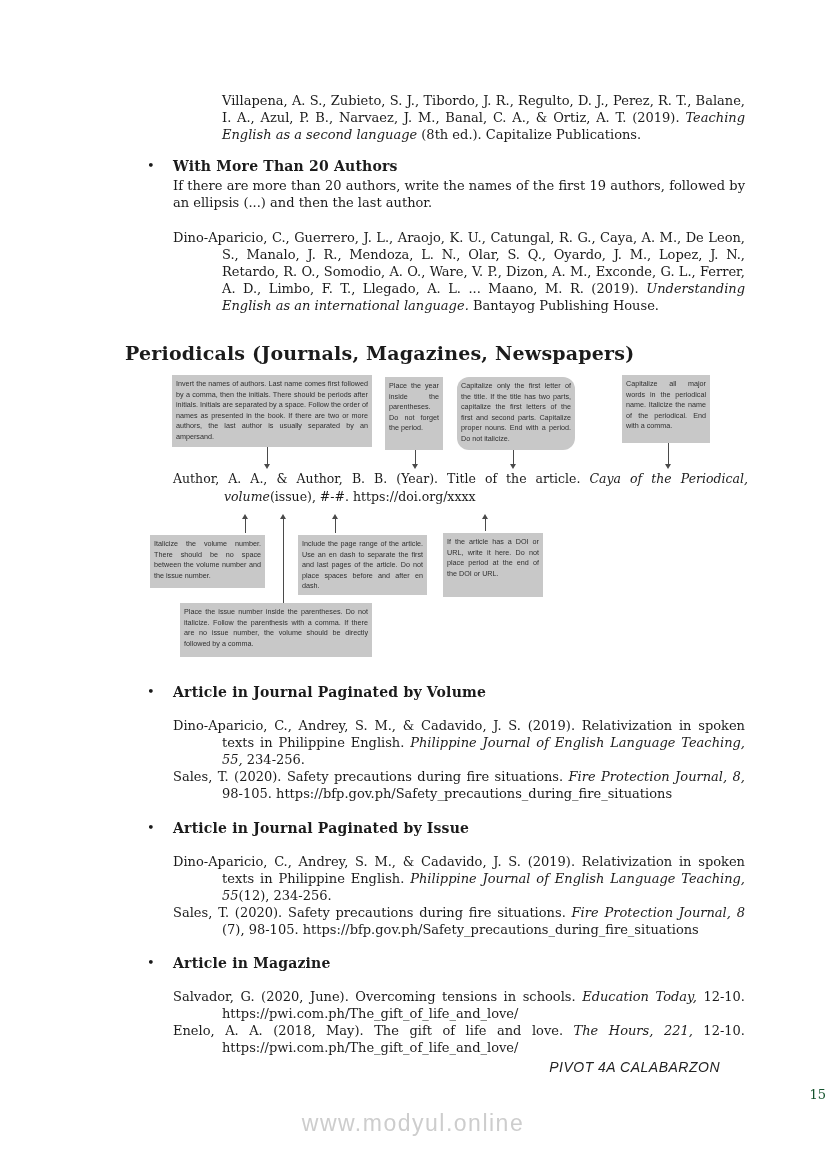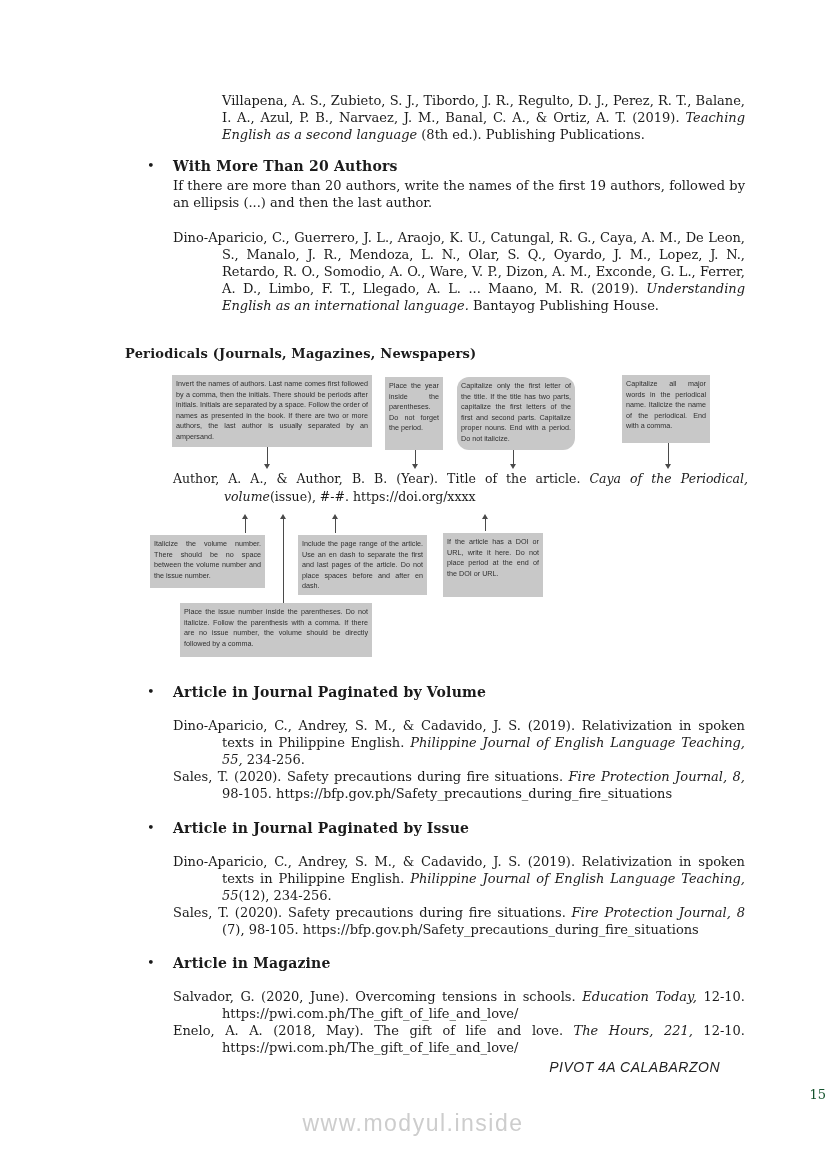--- a/index.html
+++ b/index.html
@@ -19,21 +19,21 @@
   .bullet-row.m1 { margin-top:14px; }
   .bullet-row.s1 { margin-top:20px; }
   .bullet-row.s2 { margin-top:17px; }
   .bullet-row.s3 { margin-top:16px; }
   .bullet { margin-left:22px; width:26px; font-size:13px; line-height:18px; flex:none; }
   .bullet-heading { font-size:14px; font-weight:bold; letter-spacing:0.2px; margin:0; line-height:18px; }
 
   .more-body { margin-left:48px; margin-top:2px; text-align:justify; line-height:17px; }
   .ref-example { margin-left:97px; margin-top:18px; text-indent:-49px; text-align:justify; line-height:17px; }
 
-  .periodicals-heading { font-size:13px; font-weight:bold; letter-spacing:0.2px; margin:30px 0 0 0; line-height:19px; }
+  .periodicals-heading { font-size:19px; font-weight:bold; letter-spacing:0.2px; margin:30px 0 0 0; line-height:19px; }
 
   
   .diagram { position:relative; height:290px; margin-top:10px; }
   .callout {
     position:absolute; background:var(--callout-bg,#c8c8c8); color:#2f2f2f;
     font-family:"Liberation Sans", sans-serif; font-size:7.2px; line-height:10.5px;
     padding:4px; box-sizing:border-box; text-align:justify; overflow:hidden;
   }
   .c-authors    { left:47px;  top:2px;   width:200px; height:72px; }
   .c-year       { left:260px; top:4px;   width:58px;  height:73px; }
@@ -82,21 +82,21 @@
     text-align:center; margin-top:8px;
     font-family:"Liberation Sans", sans-serif; font-size:23px;
     letter-spacing:1.5px; color:var(--watermark,#cdcdcd);
   }
 </style>
 </head>
 <body>
 
 <div class="content">
 
-  <p class="top-citation"><span>Villapena, A. S., Zubieto, S. J., Tibordo, J. R., Regulto, D. J., Perez, R. T., Balane, I. A., Azul, P. B., Narvaez, J. M., Banal, C. A., &amp; Ortiz, A. T. (2019). </span><em>Teaching English as a second language</em><span> (8th ed.). Publishing Publications.</span></p>
+  <p class="top-citation"><span>Villapena, A. S., Zubieto, S. J., Tibordo, J. R., Regulto, D. J., Perez, R. T., Balane, I. A., Azul, P. B., Narvaez, J. M., Banal, C. A., &amp; Ortiz, A. T. (2019). </span><em>Teaching English as a second language</em><span> (8th ed.). Capitalize Publications.</span></p>
 
   <div class="bullet-row m1">
     <span class="bullet">•</span>
     <h3 class="bullet-heading">With More Than 20 Authors</h3>
   </div>
   <p class="more-body">If there are more than 20 authors, write the names of the first 19 authors, followed by an ellipsis (...) and then the last author.</p>
   <p class="ref-example"><span>Dino-Aparicio, C., Guerrero, J. L., Araojo, K. U., Catungal, R. G., Caya, A. M., De Leon, S., Manalo, J. R., Mendoza, L. N., Olar, S. Q., Oyardo, J. M., Lopez, J. N., Retardo, R. O., Somodio, A. O., Ware, V. P., Dizon, A. M., Exconde, G. L., Ferrer, A. D., Limbo, F. T., Llegado, A. L. ... Maano, M. R. (2019). </span><em>Understanding English as an international language.</em><span> Bantayog Publishing House.</span></p>
 
   <h2 class="periodicals-heading">Periodicals (Journals, Magazines, Newspapers)</h2>
 
@@ -154,13 +154,13 @@
     <div class="refs">
         <p class="ref"><span>Salvador, G. (2020, June). Overcoming tensions in schools. </span><em>Education Today,</em><span> 12-10. https://pwi.com.ph/The_gift_of_life_and_love/</span></p>
         <p class="ref"><span>Enelo, A. A. (2018, May). The gift of life and love. </span><em>The Hours, 221,</em><span> 12-10. https://pwi.com.ph/The_gift_of_life_and_love/</span></p>
       </div>
   </section>
 
   <p class="footer-brand">PIVOT 4A CALABARZON</p>
 </div>
 
 <p class="page-number">15</p>
-<p class="watermark">www.modyul.inside</p>
+<p class="watermark">www.modyul.online</p>
 
 </body></html>

